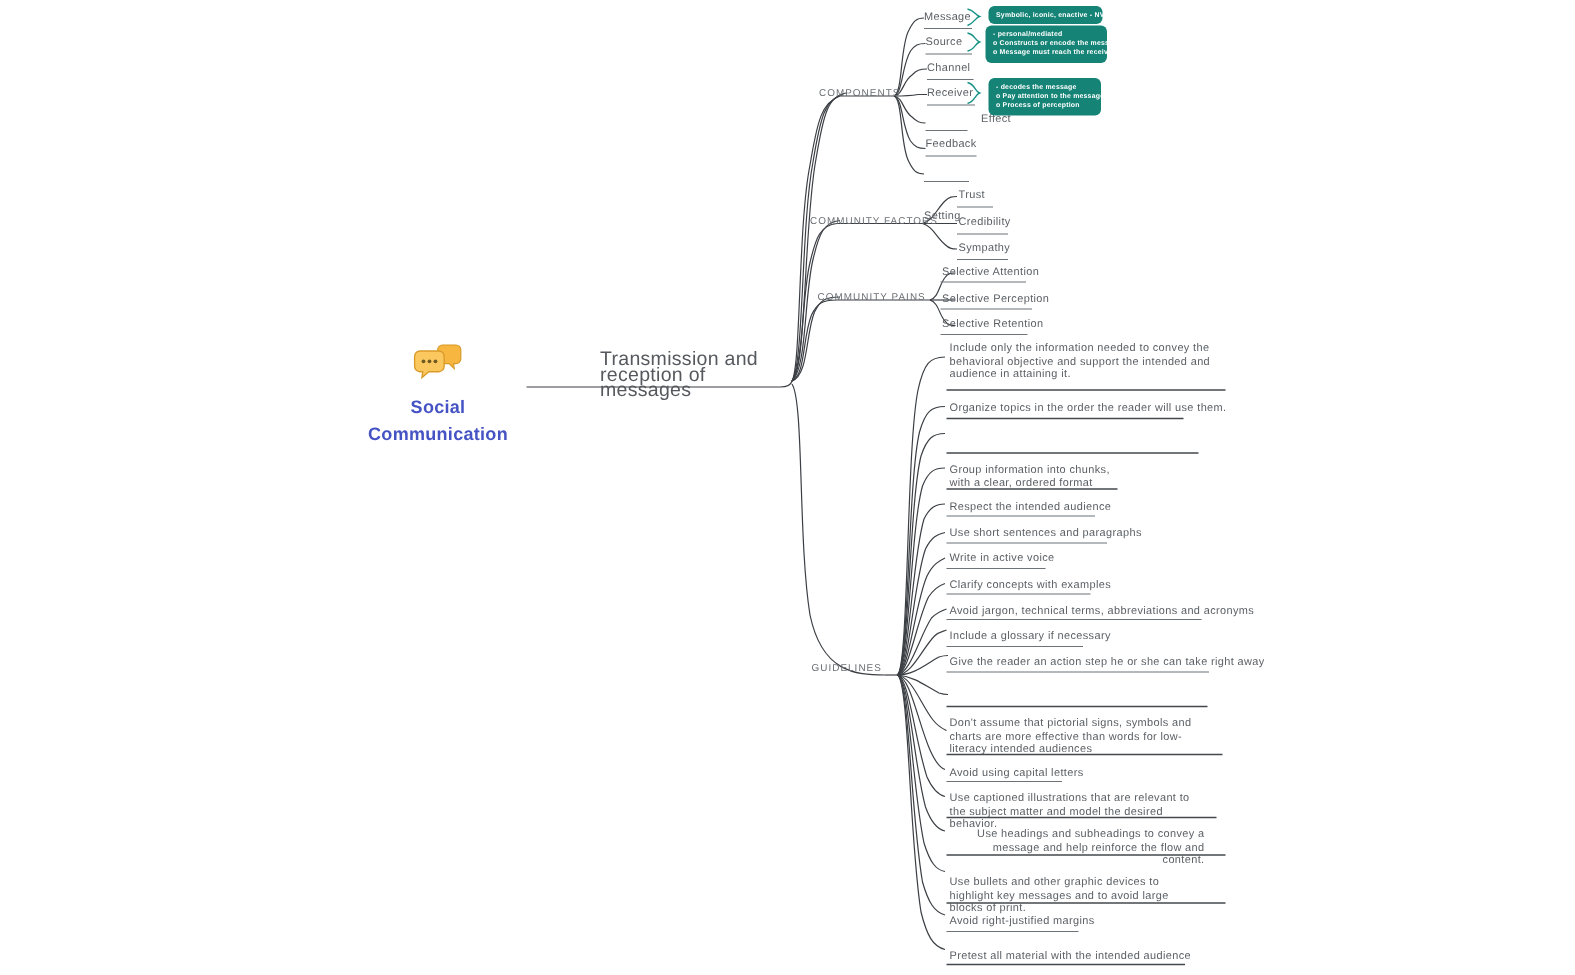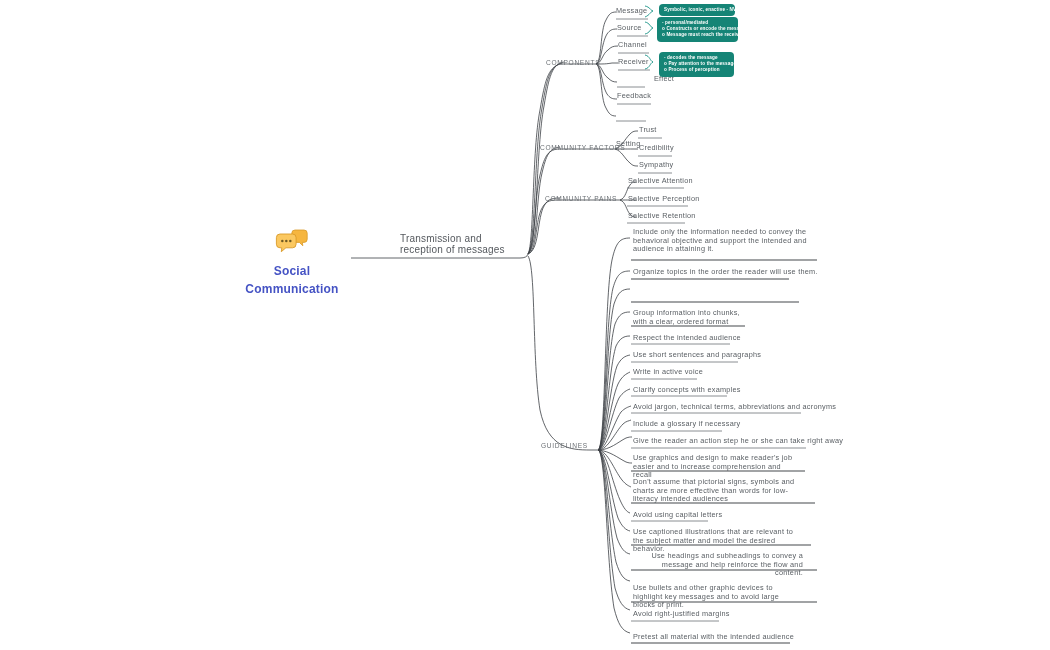--- a/index.html
+++ b/index.html
@@ -28,21 +28,21 @@
   .node{
     position:absolute;color:#5b6065;font-size:7.3px;line-height:8.6px;
     letter-spacing:.25px;white-space:nowrap;
   }
   .node.wrap{white-space:normal;}
   .branch-label{
     position:absolute;color:#6a6f74;font-size:6.6px;letter-spacing:.7px;
     white-space:nowrap;
   }
   .trunk-label{
-    position:absolute;color:#55595e;font-size:10px;line-height:10.5px;
+    position:absolute;color:#55595e;font-size:13px;line-height:10.5px;
     letter-spacing:.2px;width:125px;
   }
 
   
   .callout{
     position:absolute;background:#158476;border-radius:4px;
     color:#ffffff;padding:3px 5px;box-sizing:border-box;
   }
   .callout div{
     font-size:4.6px;line-height:6.2px;letter-spacing:.15px;white-space:nowrap;
@@ -200,21 +200,20 @@
 in attaining it.</div>
   <div class="node" style="left:633px;top:268px;">Organize topics in the order the reader will use them.</div>
   <div class="node wrap" style="left:633px;top:309px;width:120px;">Group information into chunks, with a clear, ordered format</div>
   <div class="node" style="left:633px;top:334px;">Respect the intended audience</div>
   <div class="node" style="left:633px;top:351px;">Use short sentences and paragraphs</div>
   <div class="node" style="left:633px;top:368px;">Write in active voice</div>
   <div class="node" style="left:633px;top:386px;">Clarify concepts with examples</div>
   <div class="node" style="left:633px;top:403px;">Avoid jargon, technical terms, abbreviations and acronyms</div>
   <div class="node" style="left:633px;top:420px;">Include a glossary if necessary</div>
   <div class="node" style="left:633px;top:437px;">Give the reader an action step he or she can take right away</div>
-  <div class="node wrap" style="left:633px;top:454px;width:168px;">Use graphics and design to make reader's job easier and to increase comprehension and recall</div>
   <div class="node wrap" style="left:633px;top:478px;width:168px;">Don't assume that pictorial signs, symbols and charts are more effective than words for low-literacy intended audiences</div>
   <div class="node" style="left:633px;top:511px;">Avoid using capital letters</div>
   <div class="node wrap" style="left:633px;top:528px;width:173px;">Use captioned illustrations that are relevant to the subject matter and model the desired behavior.</div>
   <div class="node wrap" style="left:633px;top:552px;width:170px;text-align:right;">Use headings and subheadings to convey a message and help reinforce the flow and content.</div>
   <div class="node wrap" style="left:633px;top:584px;width:168px;">Use bullets and other graphic devices to highlight key messages and to avoid large blocks of print.</div>
   <div class="node" style="left:633px;top:610px;">Avoid right-justified margins</div>
   <div class="node" style="left:633px;top:633px;">Pretest all material with the intended audience</div>
 
   <div class="callout" style="left:659px;top:4px;width:76px;">
     <div>Symbolic, iconic, enactive - NVC</div>

